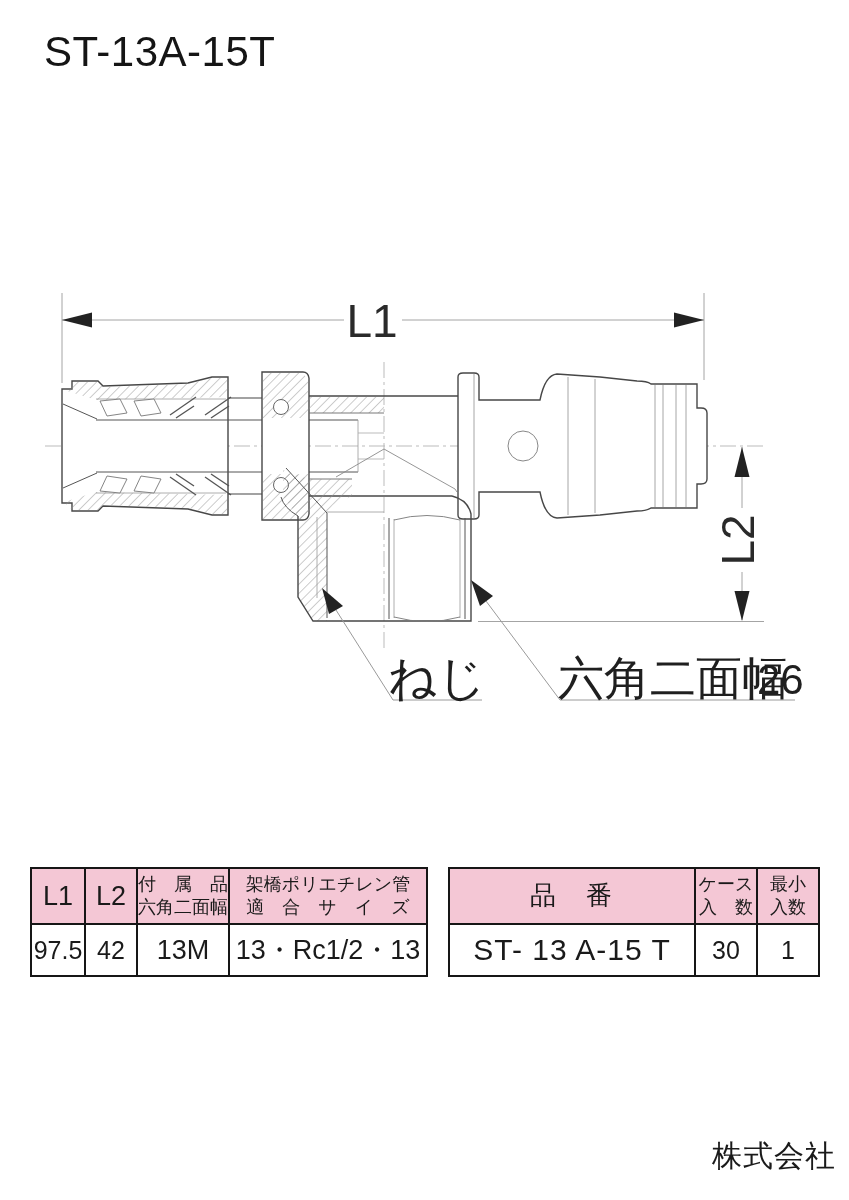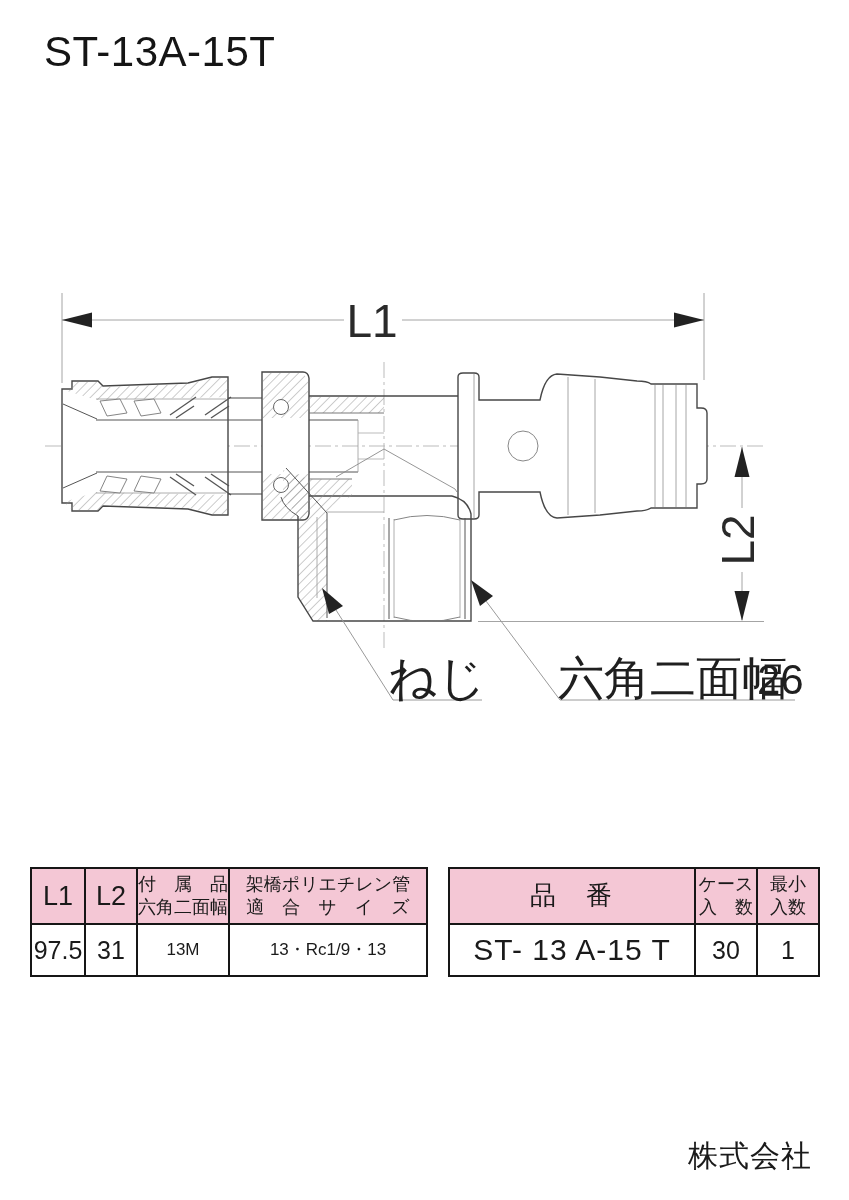--- a/index.html
+++ b/index.html
@@ -10,26 +10,26 @@
   
   table{border-collapse:collapse;table-layout:fixed;}
   td{border:2px solid #161616;text-align:center;vertical-align:middle;padding:0;line-height:1.28;}
   .hdr{background:#f4c7d5;}
   .spec-table{left:30px;top:867px;}
   .order-table{left:448px;top:867px;}
   .h-big{font-size:27px;}
   .h-sm{font-size:18px;}
   .h-med{font-size:26px;letter-spacing:2px;}
   .d-num{font-size:25px;font-stretch:condensed;}
-  .d-med{font-size:17px;}
+  .d-med{font-size:27px;}
   .d-part{font-size:30px;letter-spacing:1px;}
   .row-h{height:56px;}
   .row-d{height:52px;}
   
-  .footer{left:520px;top:1136px;width:292px;display:flex;align-items:baseline;justify-content:flex-end;}
+  .footer{left:544px;top:1136px;width:292px;display:flex;align-items:baseline;justify-content:flex-end;}
   .footer .company{font-size:30px;font-weight:400;letter-spacing:1px;}
   .footer .brand{font-size:46px;font-weight:800;letter-spacing:-1px;margin-left:4px;}
   svg text{font-family:"Liberation Sans",sans-serif;}
 </style>
 </head>
 <body>
 
 <div class="abs page-title">ST-13A-15T</div>
 
 <svg class="abs" style="left:20px;top:280px;" width="800" height="450" viewBox="20 280 800 450">
@@ -180,23 +180,23 @@
       <div>付　属　品</div>
       <div>六角二面幅</div>
     </td>
     <td class="hdr h-sm" style="width:196px">
       <div>架橋ポリエチレン管</div>
       <div>適　合　サ　イ　ズ</div>
     </td>
   </tr>
   <tr class="row-d">
     <td class="d-num">97.5</td>
-    <td class="d-num">31</td>
+    <td class="d-num">42</td>
     <td class="d-med">13M</td>
-    <td class="d-med">13・Rc1/9・13</td>
+    <td class="d-med">13・Rc1/2・13</td>
   </tr>
 </tbody>
   </table>
 
 <table class="abs order-table">
   <tbody>
       <tr class="row-h">
     <td class="hdr h-med" style="width:244px">品　番</td>
     <td class="hdr h-sm" style="width:60px">
       <div>ケース</div>

